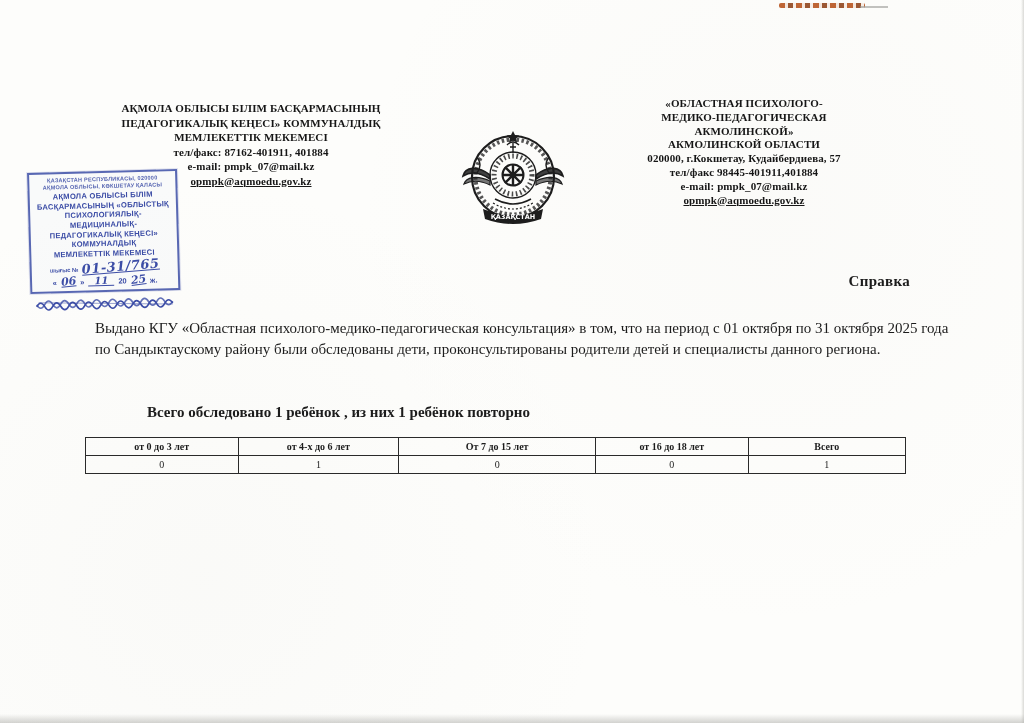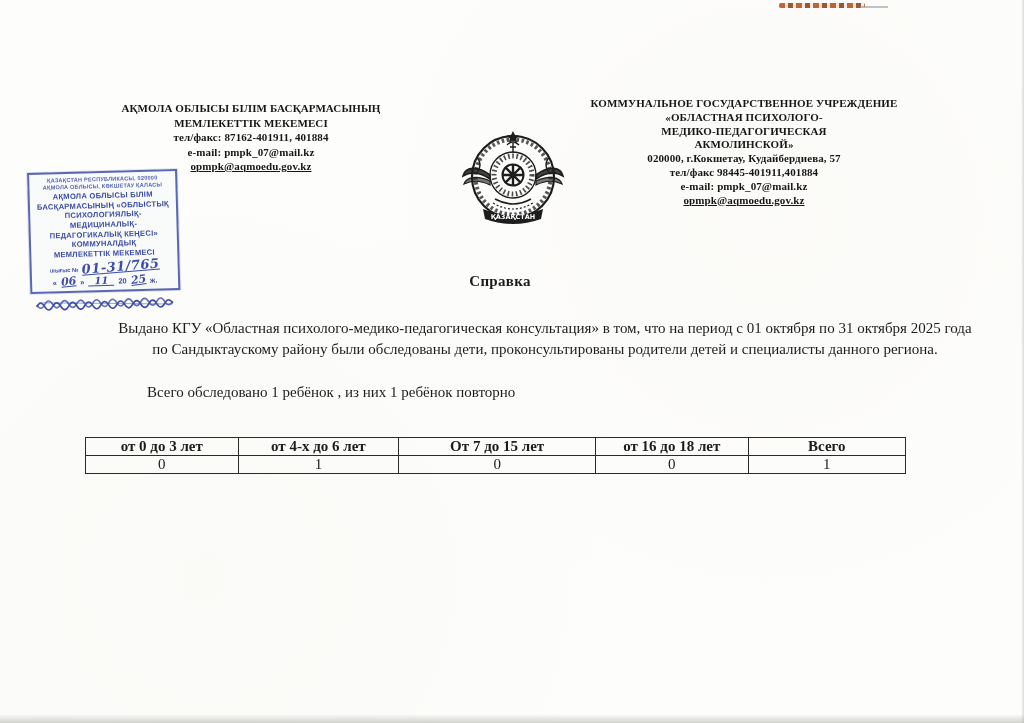--- a/index.html
+++ b/index.html
@@ -48,36 +48,36 @@
     color:#3c4da6;
   }
   .stamp-number{font-size:13px;line-height:11px;border-bottom:1px solid #3c4da6;transform:rotate(-3deg);letter-spacing:.5px;}
   .stamp-daterow{display:flex;align-items:flex-end;justify-content:center;gap:4px;font-size:7.5px;font-weight:bold;margin-top:3px;}
   .stamp-day{font-size:11px;line-height:9px;border-bottom:1px solid #3c4da6;transform:rotate(-4deg);}
   .stamp-month{font-size:10px;line-height:9px;border-bottom:1px solid #3c4da6;min-width:26px;}
   .stamp-year{font-size:11px;line-height:9px;border-bottom:1px solid #3c4da6;transform:rotate(-6deg);}
   .stamp-scribble{margin-top:4px;}
   
   .doc-title{
-    position:absolute;left:90px;top:273px;width:820px;text-align:center;
+    position:absolute;left:90px;top:273px;width:820px;text-align:right;
     font-weight:bold;font-size:15px;letter-spacing:.3px;
   }
   .doc-body{
-    position:absolute;left:95px;top:318px;width:900px;text-align:center;
+    position:absolute;left:95px;top:318px;width:900px;
     font-size:15px;line-height:21px;
   }
   .doc-summary{
-    position:absolute;left:147px;top:384px;
-    font-weight:normal;font-size:15px;
+    position:absolute;left:147px;top:404px;
+    font-weight:bold;font-size:15px;
   }
   
   .age-table{
     position:absolute;left:85px;top:437px;width:821px;
     border-collapse:collapse;table-layout:fixed;
-    font-size:15px;
+    font-size:10px;
   }
   .age-table td{
     border:1.6px solid #2a2a2a;text-align:center;height:17px;padding:0 2px;
   }
   .age-table tr.hdr-row td{font-weight:bold;}
   
   .artifact-top-right{
     position:absolute;left:779px;top:3px;width:86px;height:5px;
     background:repeating-linear-gradient(90deg,#b34a12 0 6px,rgba(179,74,18,.15) 6px 9px,#8a3a10 9px 14px,rgba(179,74,18,.1) 14px 17px);
     opacity:.85;border-radius:2px;
@@ -99,31 +99,32 @@
 
 <div class="scan-noise"></div>
 
 <div class="artifact-top-right"></div>
 <div class="artifact-top-right-tail"></div>
 <div class="artifact-bottom"></div>
 <div class="artifact-right"></div>
 
 <div class="hdr hdr-left">
   <div>АҚМОЛА ОБЛЫСЫ БІЛІМ БАСҚАРМАСЫНЫҢ</div>
+  <div>ПЕДАГОГИКАЛЫҚ КЕҢЕСІ» КОММУНАЛДЫҚ</div>
   <div>МЕМЛЕКЕТТІК МЕКЕМЕСІ</div>
   <div>тел/факс: 87162-401911, 401884</div>
   <div>e-mail: pmpk_07@mail.kz</div>
   <div class="email-link">opmpk@aqmoedu.gov.kz</div>
 </div>
 
 <div class="hdr hdr-right">
-  <div>КОММУНАЛЬНОЕ ГОСУДАРСТВЕННОЕ УЧРЕЖДЕНИЕ</div>
   <div>«ОБЛАСТНАЯ ПСИХОЛОГО-</div>
   <div>МЕДИКО-ПЕДАГОГИЧЕСКАЯ</div>
   <div>АКМОЛИНСКОЙ»</div>
+  <div>АКМОЛИНСКОЙ ОБЛАСТИ</div>
   <div>020000, г.Кокшетау, Кудайбердиева, 57</div>
   <div>тел/факс 98445-401911,401884</div>
   <div>e-mail: pmpk_07@mail.kz</div>
   <div class="email-link">opmpk@aqmoedu.gov.kz</div>
 </div>
 
 <div class="emblem">
   <svg width="112" height="108" viewBox="0 0 112 108">
     <g fill="none" stroke="#1d1d1d">
 

